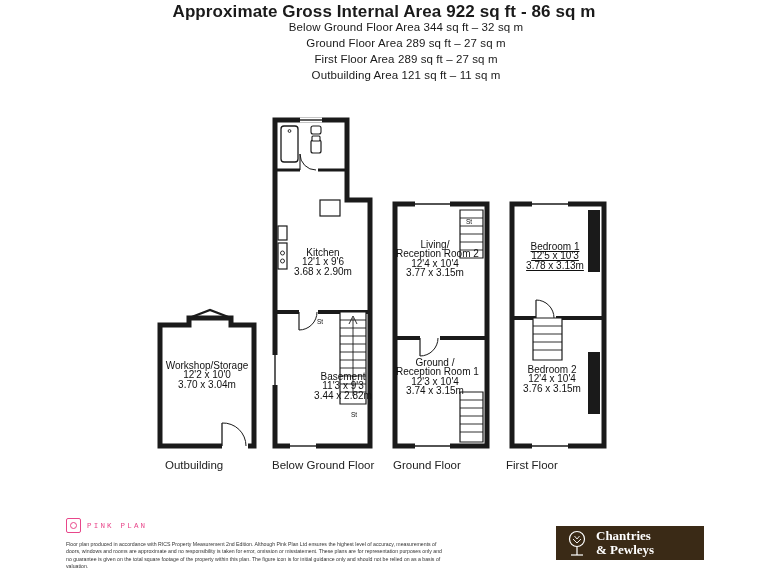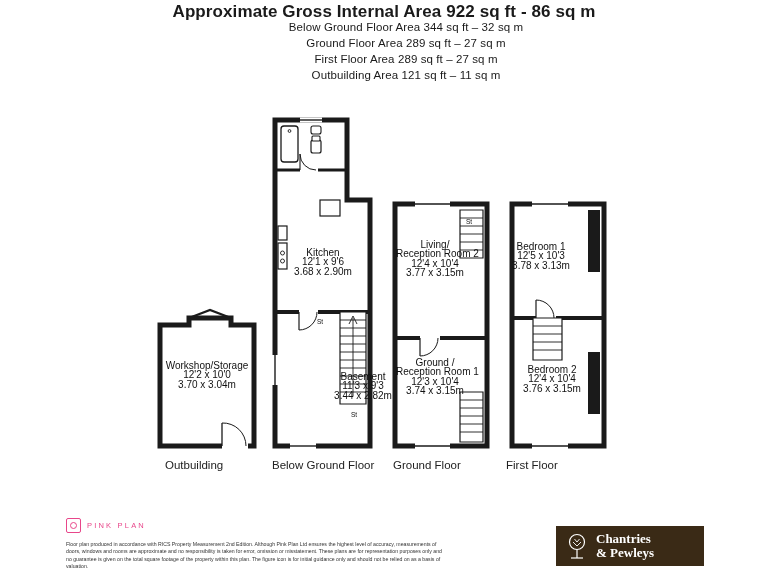--- a/index.html
+++ b/index.html
@@ -77,20 +77,21 @@
   }
 
   
   .footer-logo {
     position: absolute;
     left: 66px;
     top: 518px;
     display: flex;
     align-items: center;
     gap: 6px;
+    font-family: Liberation Mono, monospace;
   }
   .footer-logo .mark {
     width: 13px;
     height: 13px;
     border: 1.4px solid #e8468a;
     border-radius: 2px;
     position: relative;
   }
   .footer-logo .mark:after {
     content: "";
@@ -115,21 +116,21 @@
     font-size: 5.2px;
     line-height: 7.4px;
     color: #333;
   }
 
   .brand {
     position: absolute;
     left: 556px;
     top: 526px;
     width: 148px;
-    height: 40px;
+    height: 34px;
     background: #3a2a16;
     display: flex;
     align-items: center;
     gap: 7px;
     padding-left: 9px;
     box-sizing: border-box;
   }
   .brand .tree {
     width: 24px;
     height: 26px;
@@ -269,41 +270,41 @@
   <div>12'2 x 10'0</div>
   <div>3.70 x 3.04m</div>
 </div>
 
 <div class="room-label" style="left:278px; top:248px; width:90px;">
   <div class="nm">Kitchen</div>
   <div>12'1 x 9'6</div>
   <div>3.68 x 2.90m</div>
 </div>
 
-<div class="room-label" style="left:282px; top:372px; width:82px;padding-left:40px;">
+<div class="room-label" style="left:262px; top:372px; width:82px;padding-left:40px;">
   <div class="nm">Basement</div>
   <div>11'3 x 9'3</div>
   <div>3.44 x 2.82m</div>
 </div>
 
 <div class="room-label" style="left:396px; top:240px; width:78px;">
   <div class="nm">Living/</div>
   <div class="nm">Reception Room 2</div>
   <div>12'4 x 10'4</div>
   <div>3.77 x 3.15m</div>
 </div>
 
 <div class="room-label" style="left:396px; top:358px; width:78px;">
   <div class="nm">Ground /</div>
   <div class="nm">Reception Room 1</div>
   <div>12'3 x 10'4</div>
   <div>3.74 x 3.15m</div>
 </div>
 
-<div class="room-label" style="left:503px; top:242px; width:76px;">
+<div class="room-label" style="left:517px; top:242px; width:76px;text-decoration:underline;">
   <div class="nm">Bedroom 1</div>
   <div>12'5 x 10'3</div>
   <div>3.78 x 3.13m</div>
 </div>
 
 <div class="room-label" style="left:514px; top:365px; width:76px;">
   <div class="nm">Bedroom 2</div>
   <div>12'4 x 10'4</div>
   <div>3.76 x 3.15m</div>
 </div>

